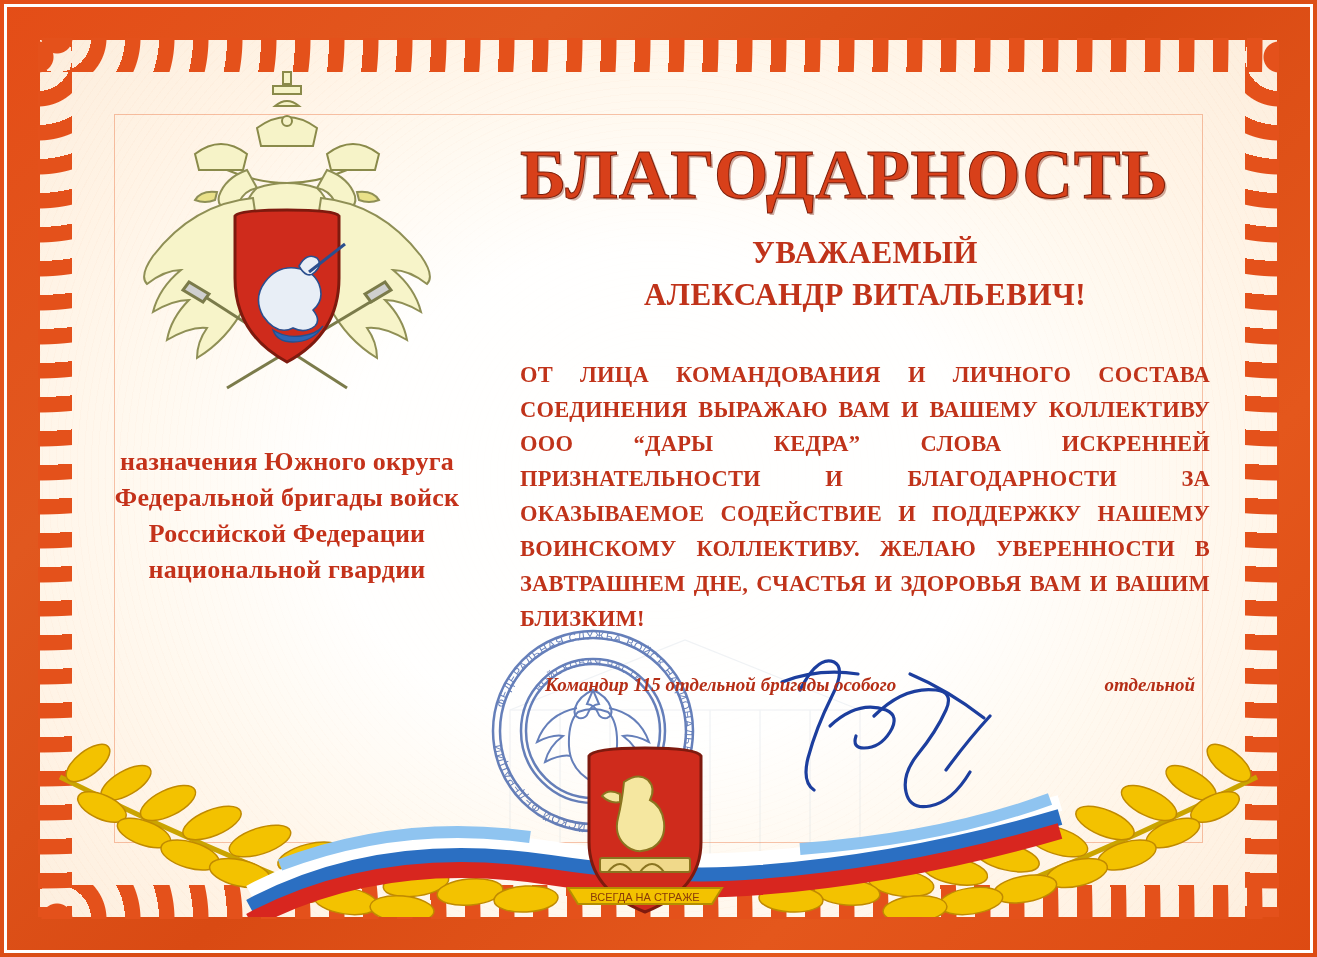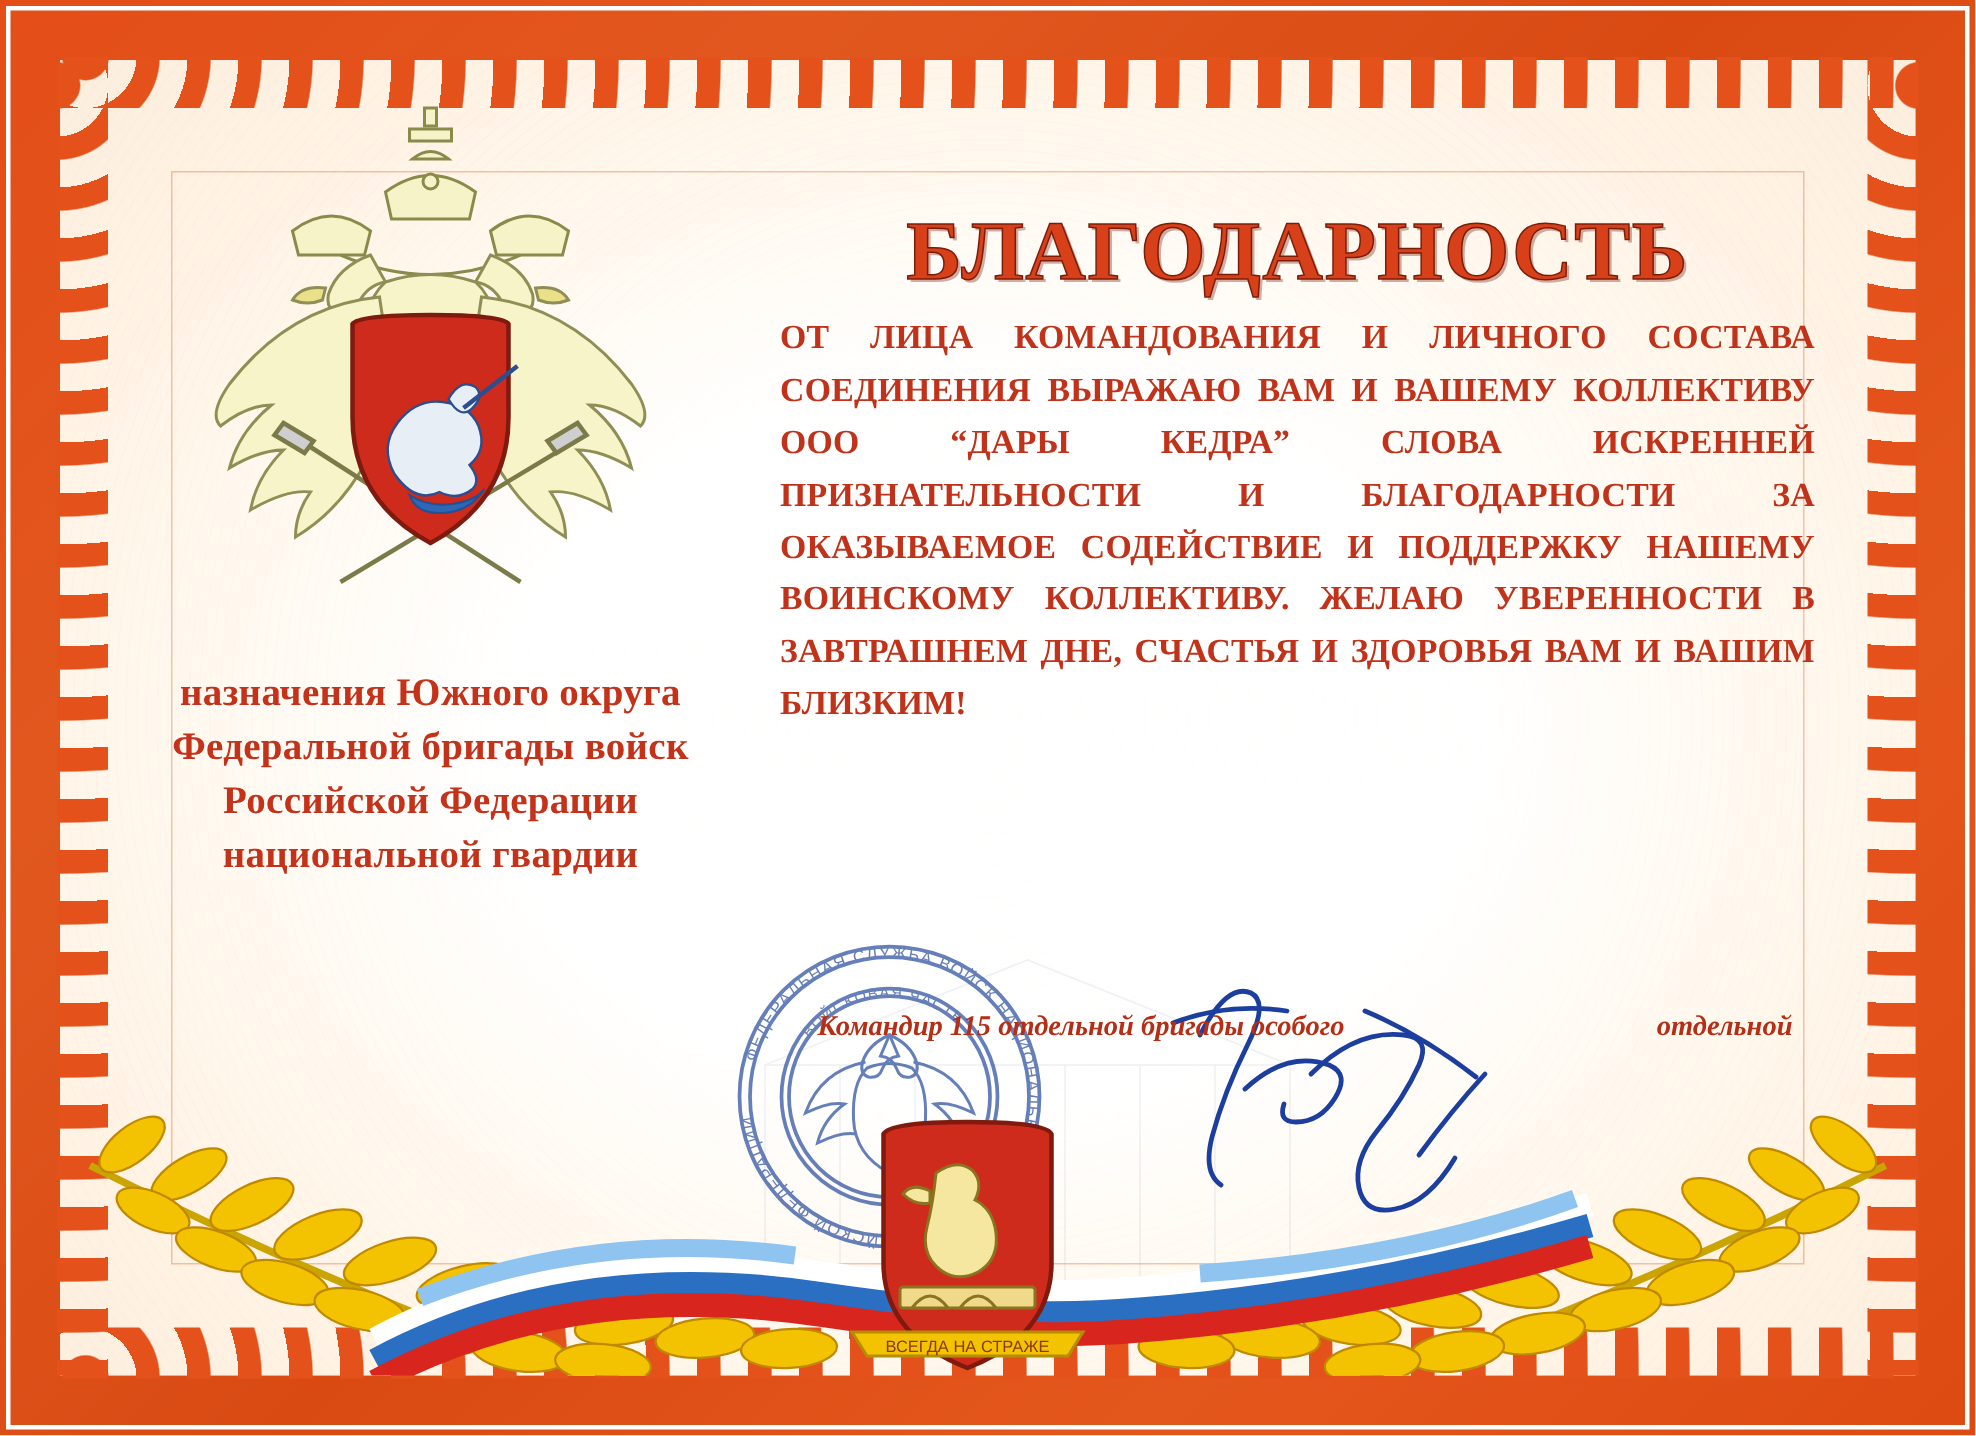--- a/index.html
+++ b/index.html
@@ -115,40 +115,40 @@
 
   
   .right-col {
     position: absolute;
     left: 520px;
     top: 140px;
     width: 690px;
   }
   .doc-title {
     font-family: "Liberation Serif", serif;
-    font-size: 56px;
+    font-size: 70px;
     font-weight: 700;
     color: #d8401a;
-    text-align: center;
+    text-align: left;
     letter-spacing: 1px;
     -webkit-text-stroke: 1px #7a1c08;
     text-shadow: 2px 2px 0 rgba(120,25,5,0.35);
     line-height: 1;
   }
   .salutation {
     margin-top: 22px;
     text-align: center;
     color: #c0331a;
     font-weight: 700;
     font-size: 31px;
     line-height: 1.35;
     letter-spacing: 0.5px;
   }
   .body-text {
-    margin-top: 12px;
+    margin-top: 42px;
     color: #c0331a;
     font-size: 22.5px;
     line-height: 1.55;
     text-align: justify;
     text-align-last: justify;
     letter-spacing: 0.2px;
     font-weight: 600;
   }
   .body-text p { margin: 0; }
   .body-text p.last { text-align-last: justify; }
@@ -294,20 +294,24 @@
       <div class="unit-title">
         <div>назначения Южного округа</div>
         <div>Федеральной бригады войск</div>
         <div>Российской Федерации</div>
         <div>национальной гвардии</div>
       </div>
     </div>
 
     <div class="right-col">
       <div class="doc-title">БЛАГОДАРНОСТЬ</div>
+      <div class="salutation">
+        <div>УВАЖАЕМЫЙ</div>
+        <div>АЛЕКСАНДР ВИТАЛЬЕВИЧ!</div>
+      </div>
       <div class="body-text">
         <p class="last">ОТ ЛИЦА КОМАНДОВАНИЯ И ЛИЧНОГО СОСТАВА СОЕДИНЕНИЯ ВЫРАЖАЮ ВАМ И ВАШЕМУ КОЛЛЕКТИВУ ООО “ДАРЫ КЕДРА” СЛОВА ИСКРЕННЕЙ ПРИЗНАТЕЛЬНОСТИ И БЛАГОДАРНОСТИ ЗА ОКАЗЫВАЕМОЕ СОДЕЙСТВИЕ И ПОДДЕРЖКУ НАШЕМУ ВОИНСКОМУ КОЛЛЕКТИВУ. ЖЕЛАЮ УВЕРЕННОСТИ В ЗАВТРАШНЕМ ДНЕ, СЧАСТЬЯ И ЗДОРОВЬЯ ВАМ И ВАШИМ БЛИЗКИМ!</p>
       </div>
     </div>
 
     <svg class="watermark" viewBox="0 0 430 290">
       <g stroke="#8aa0b8" fill="none" stroke-width="1.2">
         <rect x="40" y="110" width="350" height="150"></rect>
         <path d="M40 110 L215 40 L390 110"></path>
         <line x1="90" y1="110" x2="90" y2="260"></line>

